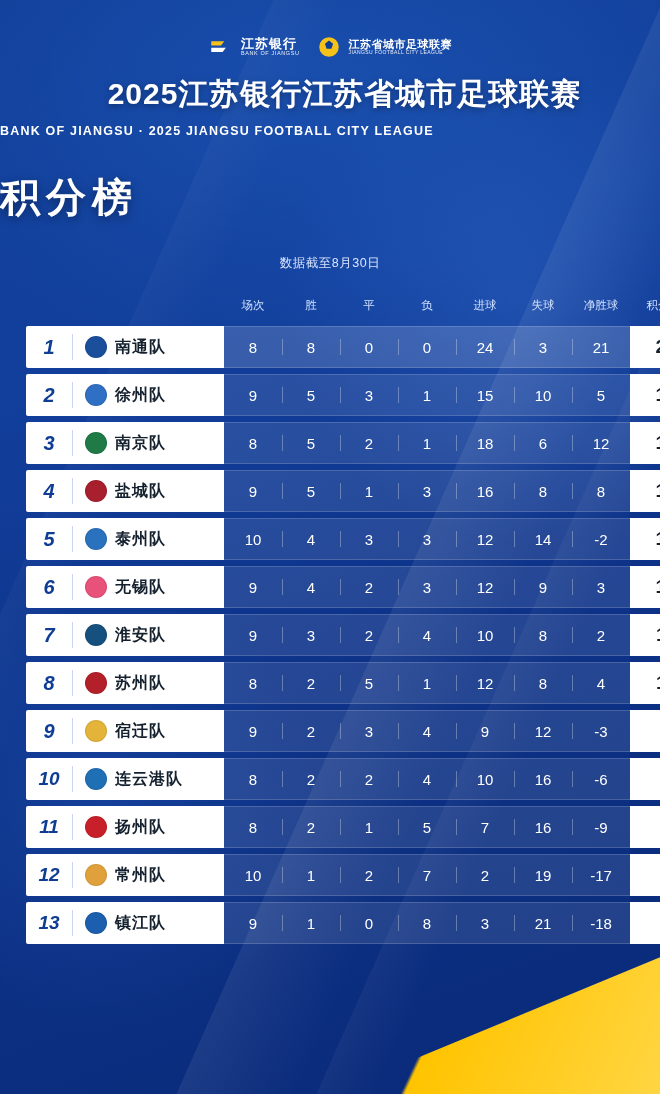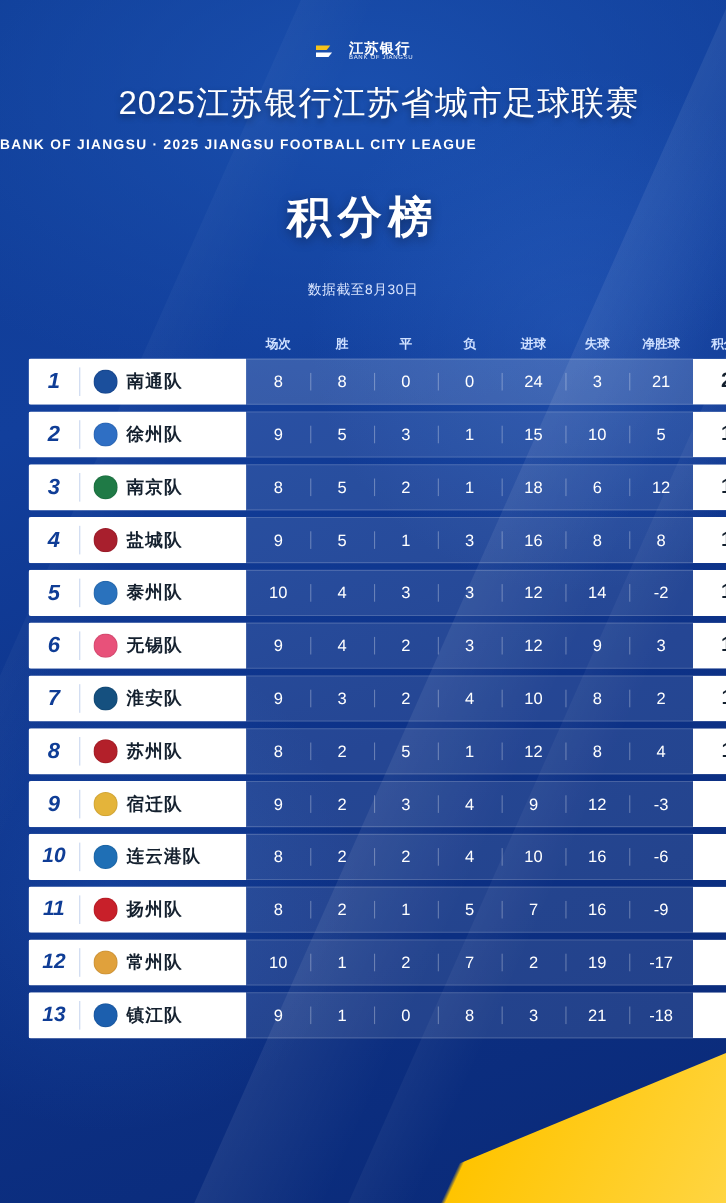--- a/index.html
+++ b/index.html
@@ -55,44 +55,44 @@
   .logo-box { display: flex; align-items: center; gap: 7px; }
   .logo-mark { width: 26px; height: 26px; flex: 0 0 26px; }
   .logo-text { color: #fff; line-height: 1.05; }
   .logo-cn { font-size: 13px; font-weight: bold; letter-spacing: 1px; }
   .logo-en { font-size: 5.5px; letter-spacing: .6px; opacity: .9; }
   .logo-cn2 { font-size: 11px; font-weight: bold; letter-spacing: .5px; }
   .logo-en2 { font-size: 5px; letter-spacing: .4px; opacity: .9; }
 
   
   .title-cn {
-    text-align: center; color: #fff; font-size: 30px; font-weight: normal;
+    text-align: center; color: #fff; font-size: 30px; font-weight: bold;
     letter-spacing: 1px; margin-top: 14px;
     text-shadow: 0 2px 6px rgba(0,0,0,.35);
     margin-left: 29px;
   }
   .title-en {
     color: #fff; font-size: 12.5px; font-weight: bold;
     letter-spacing: 1.2px; margin-top: 9px;
   }
   .headline {
-    text-align: center; color: #fff; font-size: 40px; font-weight: bold;
+    text-align: left; color: #fff; font-size: 40px; font-weight: bold;
     letter-spacing: 6px; margin-top: 32px;
     text-shadow: 0 3px 10px rgba(0,0,0,.4);
   }
   .subnote {
     text-align: center; color: #dbe6ff; font-size: 12.5px;
     letter-spacing: .5px; margin-top: 30px;
   }
 
   
   .table { margin: 26px auto 0; width: 608px; }
   .col-head {
-    display: flex; align-items: flex-end; color: #cfe0ff; font-size: 11.5px;
-    height: 22px; margin-bottom: 6px; font-weight: bold;
+    display: flex; align-items: flex-start; color: #cfe0ff; font-size: 11.5px;
+    height: 22px; margin-bottom: 6px;
   }
   .ch-spacer { width: 198px; flex: 0 0 198px; }
   .ch { flex: 0 0 58px; text-align: center; }
   .ch-pts { flex: 0 0 56px; text-align: center; }
 
   .row { display: flex; align-items: stretch; height: 42px; margin-bottom: 6px; }
 
   
   .plate-left {
     position: relative; width: 198px; flex: 0 0 198px;
@@ -161,20 +161,30 @@
 
   <div class="logos">
     <div class="logo-box">
       <svg class="logo-mark" viewBox="0 0 32 32">
         <path d="M4 9 L20 9 L16 14 L4 14 Z" fill="#f5c21a"></path>
         <path d="M4 17 L22 17 L18 22 L4 22 Z" fill="#ffffff"></path>
       </svg>
       <div class="logo-text">
         <div class="logo-cn">江苏银行</div>
         <div class="logo-en">BANK OF JIANGSU</div>
+      </div>
+    </div>
+    <div class="logo-box">
+      <svg class="logo-mark" viewBox="0 0 32 32">
+        <circle cx="16" cy="16" r="12" fill="#f5c21a"></circle>
+        <path d="M16 8 L21 12 L19 18 L13 18 L11 12 Z" fill="#0f3d96"></path>
+      </svg>
+      <div class="logo-text">
+        <div class="logo-cn2">江苏省城市足球联赛</div>
+        <div class="logo-en2">JIANGSU FOOTBALL CITY LEAGUE</div>
       </div>
     </div>
   </div>
 
   <div class="title-cn">2025江苏银行江苏省城市足球联赛</div>
   <div class="title-en">BANK OF JIANGSU · 2025 JIANGSU FOOTBALL CITY LEAGUE</div>
   <div class="headline">积分榜</div>
   <div class="subnote">数据截至8月30日</div>
 
   <div class="table">

